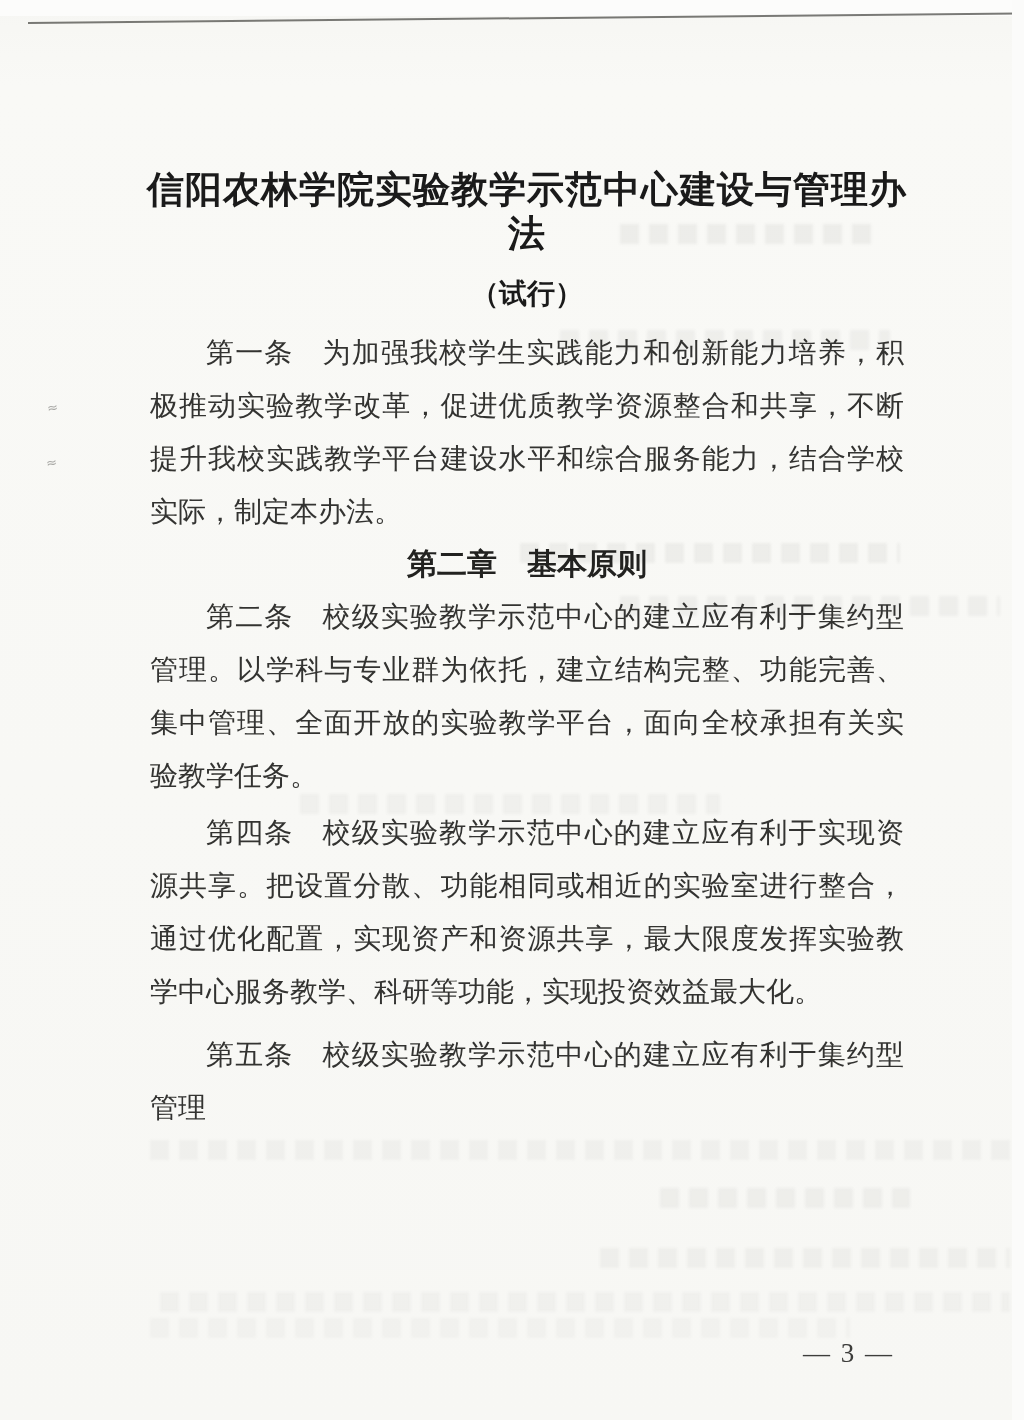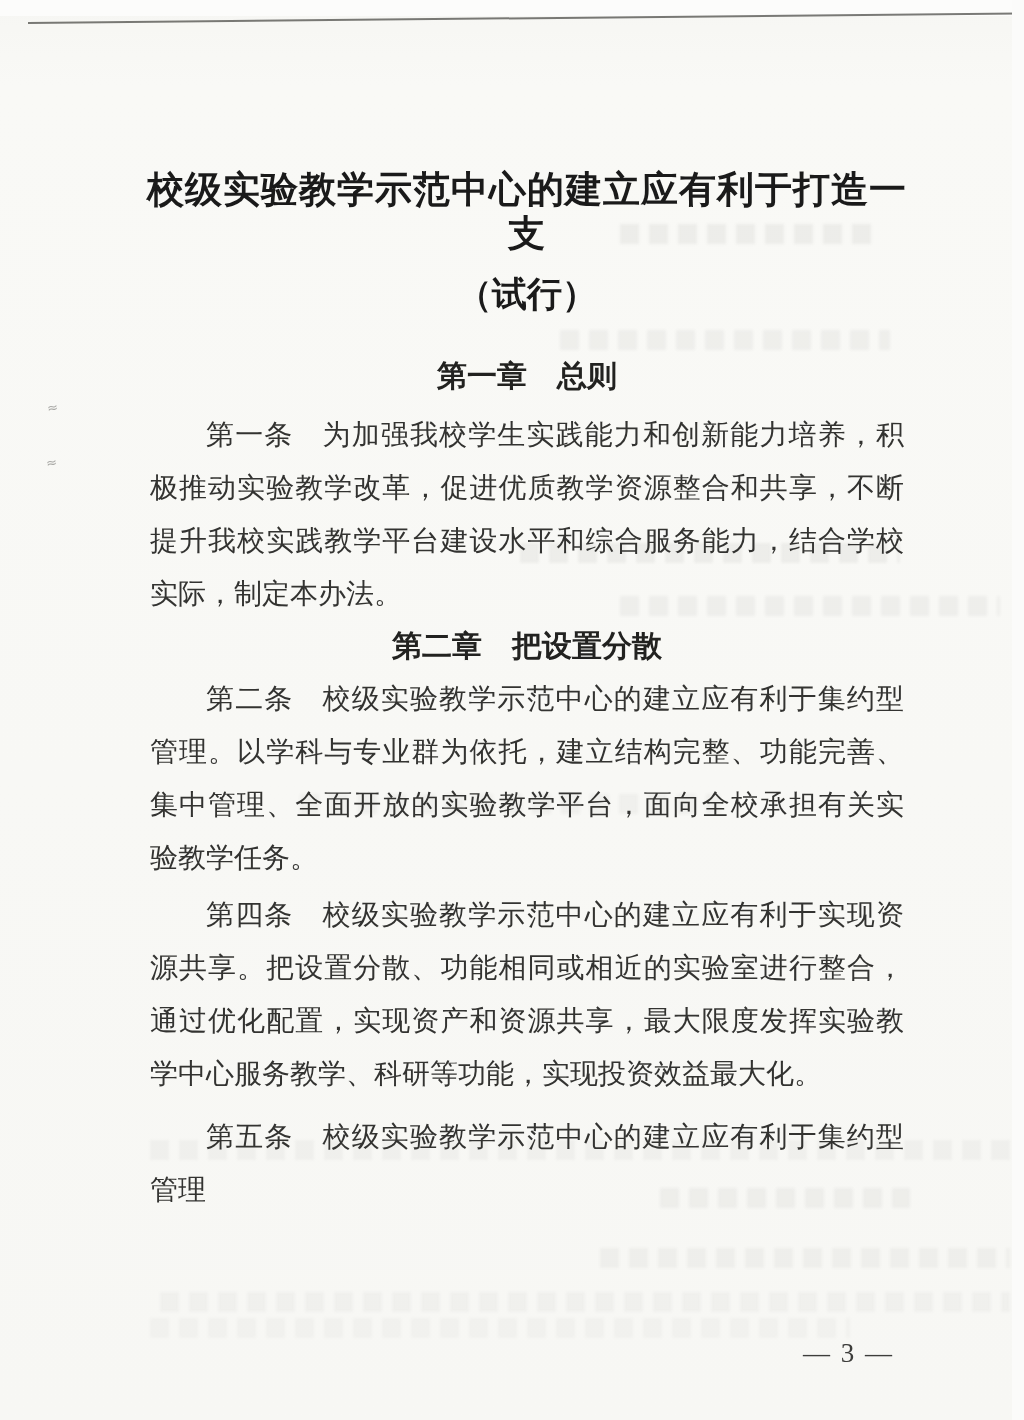--- a/index.html
+++ b/index.html
@@ -34,21 +34,21 @@
   }
   
   .content { position: absolute; left: 146px; top: 168px; width: 762px; }
   .doc-title {
     margin: 0; font-family: "Liberation Sans", sans-serif; font-weight: bold;
     font-size: 37px; line-height: 44px; text-align: center;
     letter-spacing: 1px; color: #1a1a1a;
   }
   .doc-subtitle {
     margin: 16px 0 0 0; font-family: "Liberation Sans", sans-serif; font-weight: bold;
-    font-size: 35px; line-height: 44px; text-align: center; color: #1a1a1a;
+    font-size: 28px; line-height: 44px; text-align: center; color: #1a1a1a;
   }
   .chapter-heading {
     margin: 0; font-family: "Liberation Sans", sans-serif; font-weight: bold;
     font-size: 30px; line-height: 44px; text-align: center; color: #222220;
   }
   .chapter-heading.first { margin-top: 38px; }
   .body-para {
     margin: 4px; font-size: 28px; line-height: 53px;
     text-align: justify; text-justify: inter-ideograph;
     text-indent: 2em; color: #333331;
@@ -80,32 +80,31 @@
   <div class="ghost" style="left:660px; top:1188px; width:250px; opacity:.40;"></div>
   <div class="ghost" style="left:600px; top:1248px; width:410px; opacity:.38;"></div>
   <div class="ghost" style="left:160px; top:1292px; width:850px; opacity:.30;"></div>
   <div class="ghost" style="left:150px; top:1318px; width:700px; opacity:.26;"></div>
 
   <span class="squiggle" style="left:47px; top:400px;">≈</span>
   <span class="squiggle" style="left:46px; top:455px;">≈</span>
 
   <div class="content">
 
-    <h1 class="doc-title">校级实验教学示范中心的建立应有利于打造一支</h1>
+    <h1 class="doc-title">信阳农林学院实验教学示范中心建设与管理办法</h1>
     <div class="doc-subtitle">（试行）</div>
 
     <section>
-      <h2 class="chapter-heading first">第一章　总则</h2>
       <div class="para-group">
         <p class="body-para">第一条　为加强我校学生实践能力和创新能力培养，积极推动实验教学改革，促进优质教学资源整合和共享，不断提升我校实践教学平台建设水平和综合服务能力，结合学校实际，制定本办法。</p>
       </div>
     </section>
 
     <section>
-      <h2 class="chapter-heading">第二章　把设置分散</h2>
+      <h2 class="chapter-heading">第二章　基本原则</h2>
       <div class="para-group tight">
         <p class="body-para">第二条　校级实验教学示范中心的建立应有利于集约型管理。以学科与专业群为依托，建立结构完整、功能完善、集中管理、全面开放的实验教学平台，面向全校承担有关实验教学任务。</p>
         <p class="body-para">第四条　校级实验教学示范中心的建立应有利于实现资源共享。把设置分散、功能相同或相近的实验室进行整合，通过优化配置，实现资产和资源共享，最大限度发挥实验教学中心服务教学、科研等功能，实现投资效益最大化。</p>
         <p class="body-para last-para">第五条　校级实验教学示范中心的建立应有利于集约型管理</p>
       </div>
     </section>
 
   </div>
 
   <div class="page-number">— 3 —</div>

